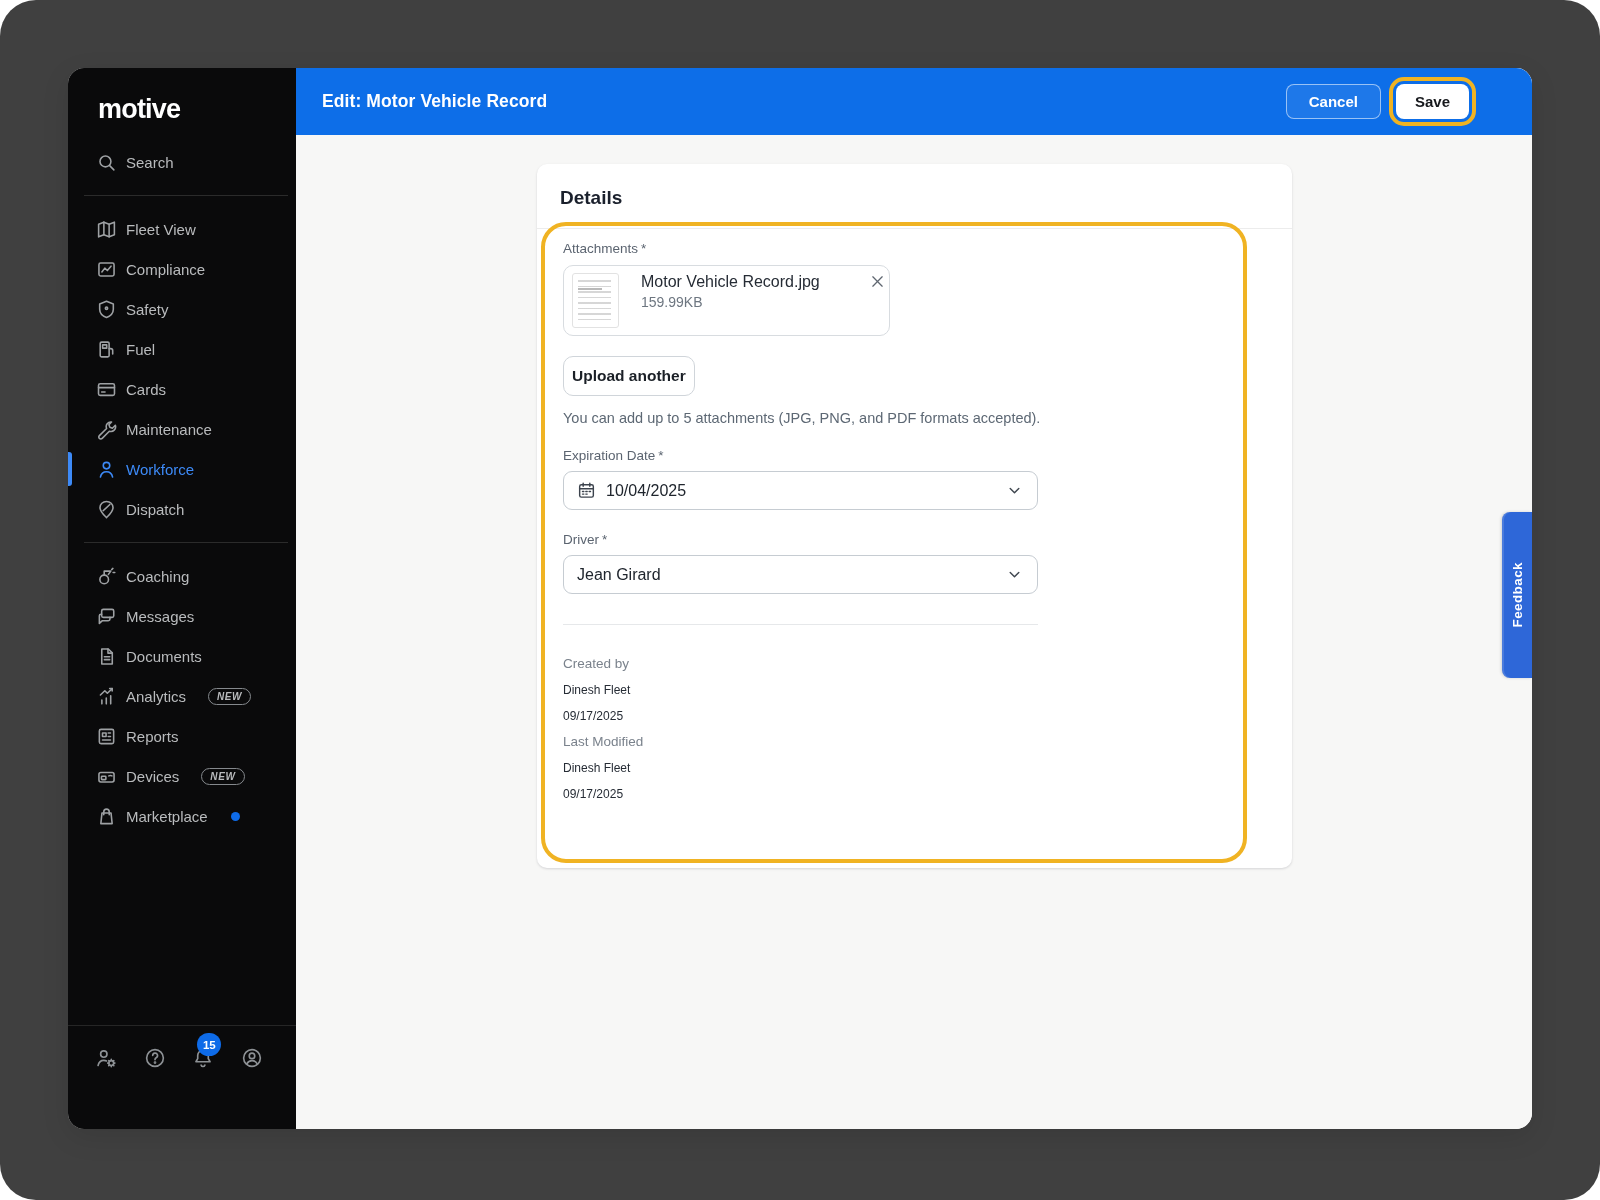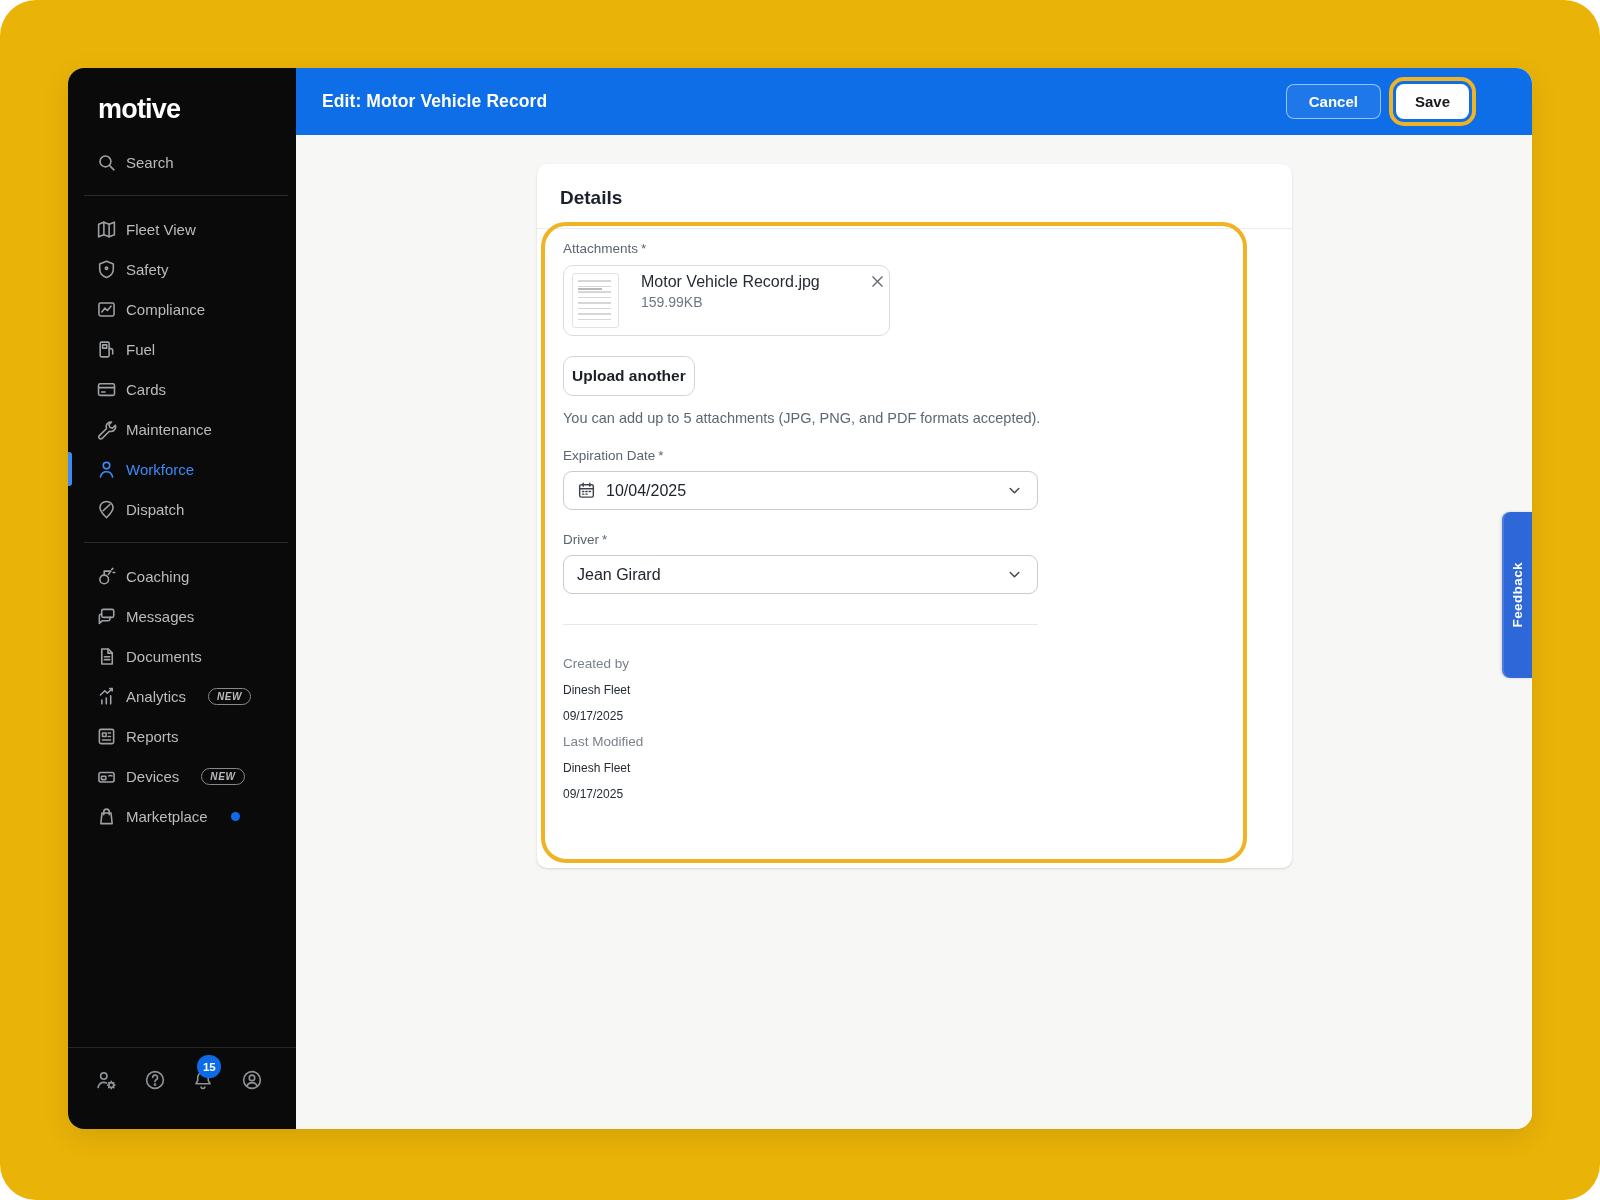--- a/index.html
+++ b/index.html
@@ -1,33 +1,33 @@
 <!DOCTYPE html>
 <html><head>
 <meta charset="utf-8">
 <style>
   * { box-sizing: border-box; }
   body { margin:0; background:#ffffff; font-family:"Liberation Sans", sans-serif; }
-  .canvas { width:1600px; height:1200px; background:#eab308; border-radius:36px; position:relative; overflow:hidden; }
+  .canvas { width:1600px; height:1200px; background:#404040; border-radius:36px; position:relative; overflow:hidden; }
   .app { position:absolute; left:68px; top:68px; width:1464px; height:1061px; border-radius:16px; overflow:hidden;
          display:flex; box-shadow:0 8px 28px rgba(0,0,0,.10); background:#f7f7f6; }
 
   
   .sidebar { width:228px; flex:none; background:#0a0a0b; color:#b9bbbd; display:flex; flex-direction:column; position:relative; }
   .logo { margin:24px 0 0 30px; height:34px; color:#fff; font-size:27px; font-weight:800; letter-spacing:-0.8px; line-height:34px; }
   .nav-item { display:flex; align-items:center; gap:9px; height:40px; padding:0 10px 0 28px; font-size:15px; cursor:pointer; position:relative; color:#b9bbbd; }
   .nav-item .nicon { width:21px; height:21px; color:#9ea1a4; display:flex; flex:none; }
   .nav-item .nicon svg { width:21px; height:21px; }
   .nav-item.active, .nav-item.active .nicon { color:#3d8af7; }
   .active-bar { position:absolute; left:0; top:3px; bottom:3px; width:4px; background:#3d8af7; border-radius:0 3px 3px 0; }
   .side-search { margin-top:16px; }
   .side-divider { border:none; border-top:1px solid #2b2b2b; margin:13px 8px 13px 16px; }
   .new-badge { margin-left:13px; border:1px solid #85898d; border-radius:999px; font-size:10px; font-weight:700; letter-spacing:.6px; padding:3px 8px 2px; color:#b9bbbd; line-height:1;font-style:italic; }
   .blue-dot { width:9px; height:9px; border-radius:50%; background:#0e6be8; margin-left:14px; }
-  .side-footer { margin-top:auto; border-top:1px solid #262626; height:82px; display:flex; align-items:flex-start; justify-content:space-between; padding:21px 33px 6px 27px; }
+  .side-footer { margin-top:auto; border-top:1px solid #262626; height:104px; display:flex; align-items:flex-start; justify-content:space-between; padding:21px 33px 6px 27px; }
   .foot-btn { color:#8d9195; position:relative; width:22px; height:22px; cursor:pointer; }
   .foot-btn svg { width:22px; height:22px; }
   .notif-badge { position:absolute; top:-14px; left:5px; background:#0e6be8; color:#fff; font-size:11.5px; font-weight:700;
                  border-radius:999px; min-width:24px; height:23px; padding:0 5px; display:flex; align-items:center; justify-content:center; }
 
   
   .main { flex:1; display:flex; flex-direction:column; position:relative; background:#f7f7f6; }
   .topbar { height:67px; flex:none; background:#0d6ee8; display:flex; align-items:center; padding:0 56px 0 26px; color:#fff; }
   .topbar h1 { font-size:17.5px; font-weight:700; margin:0; letter-spacing:.1px; }
   .actions { margin-left:auto; display:flex; align-items:center; gap:15px; }
@@ -102,34 +102,34 @@
             <svg viewBox="0 0 20 20">
               <path d="M2.5 5l5-2 5 2 5-2v12l-5 2-5-2-5 2z"></path>
               <path d="M7.5 3v12M12.5 5v12"></path>
             </svg>
           </span>
         <span>Fleet View</span>
       </div>
       <div class="nav-item">
         <span class="nicon">
             <svg viewBox="0 0 20 20">
+              <rect x="2.8" y="3.8" width="14.4" height="12.4" rx="1.6"></rect>
+              <path d="M5.6 12.3l2.8-3.6 2.4 2.3 3.5-4.2"></path>
+            </svg>
+          </span>
+        <span>Compliance</span>
+      </div>
+      <div class="nav-item">
+        <span class="nicon">
+            <svg viewBox="0 0 20 20">
               <path d="M10 2.2l6.5 2.6v5c0 3.8-2.7 6.4-6.5 7.9-3.8-1.5-6.5-4.1-6.5-7.9v-5z"></path>
               <circle cx="10" cy="8.8" r="1.1"></circle>
             </svg>
           </span>
         <span>Safety</span>
-      </div>
-      <div class="nav-item">
-        <span class="nicon">
-            <svg viewBox="0 0 20 20">
-              <rect x="2.8" y="3.8" width="14.4" height="12.4" rx="1.6"></rect>
-              <path d="M5.6 12.3l2.8-3.6 2.4 2.3 3.5-4.2"></path>
-            </svg>
-          </span>
-        <span>Compliance</span>
       </div>
       <div class="nav-item">
         <span class="nicon">
             <svg viewBox="0 0 20 20">
               <rect x="4" y="3" width="8.5" height="14" rx="1.3"></rect>
               <path d="M6.3 5.6h3.9v3.1H6.3z"></path>
               <path d="M12.5 9.2h1.6c1 0 1.8.8 1.8 1.8v3.2"></path>
             </svg>
           </span>
         <span>Fuel</span>

